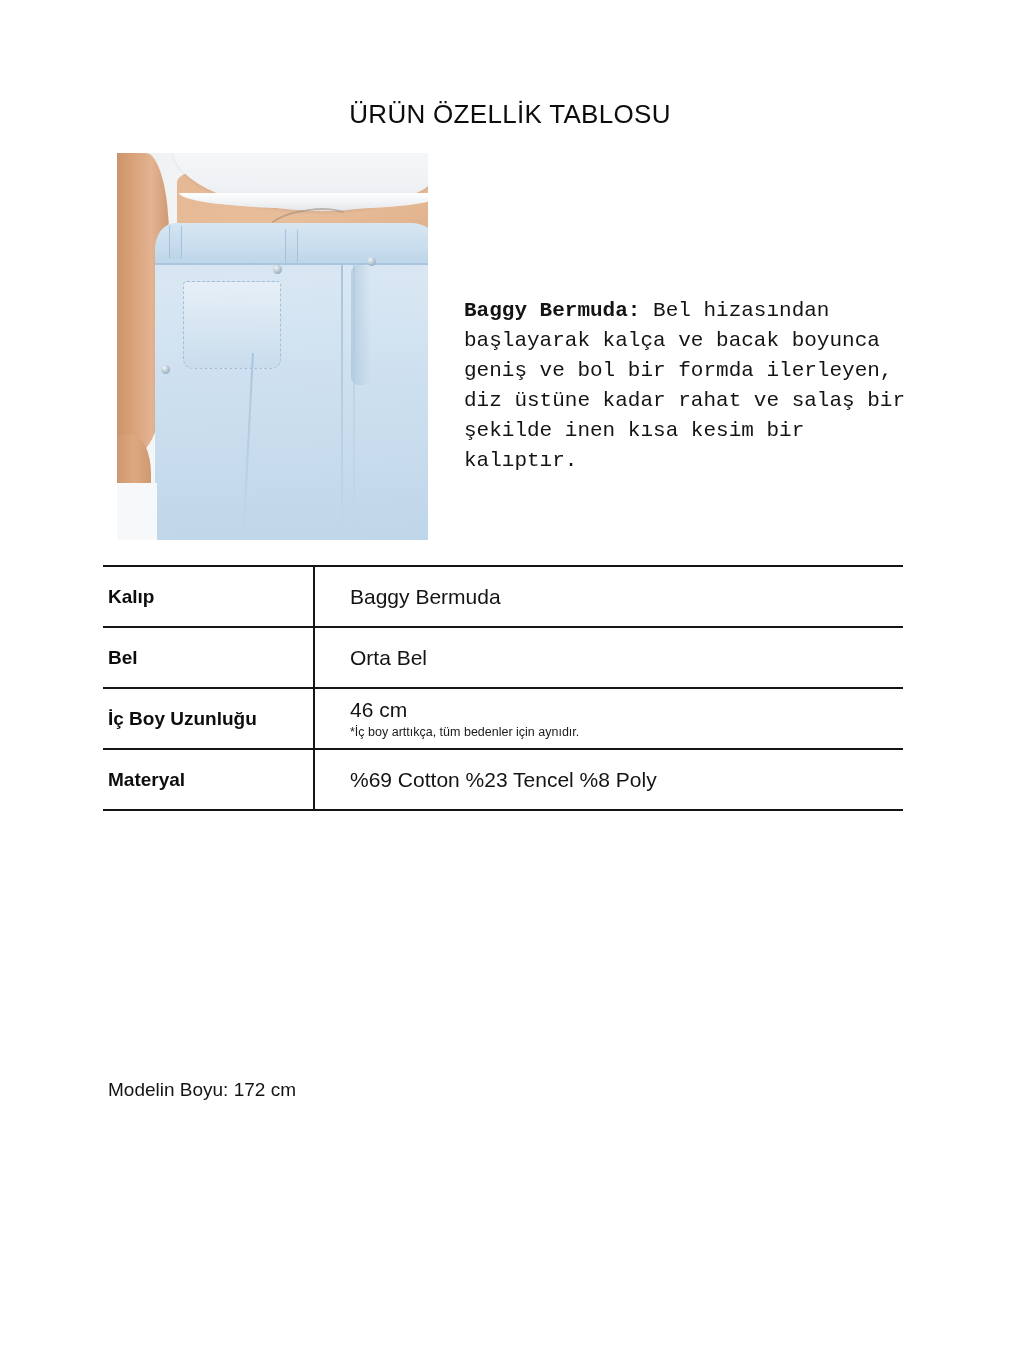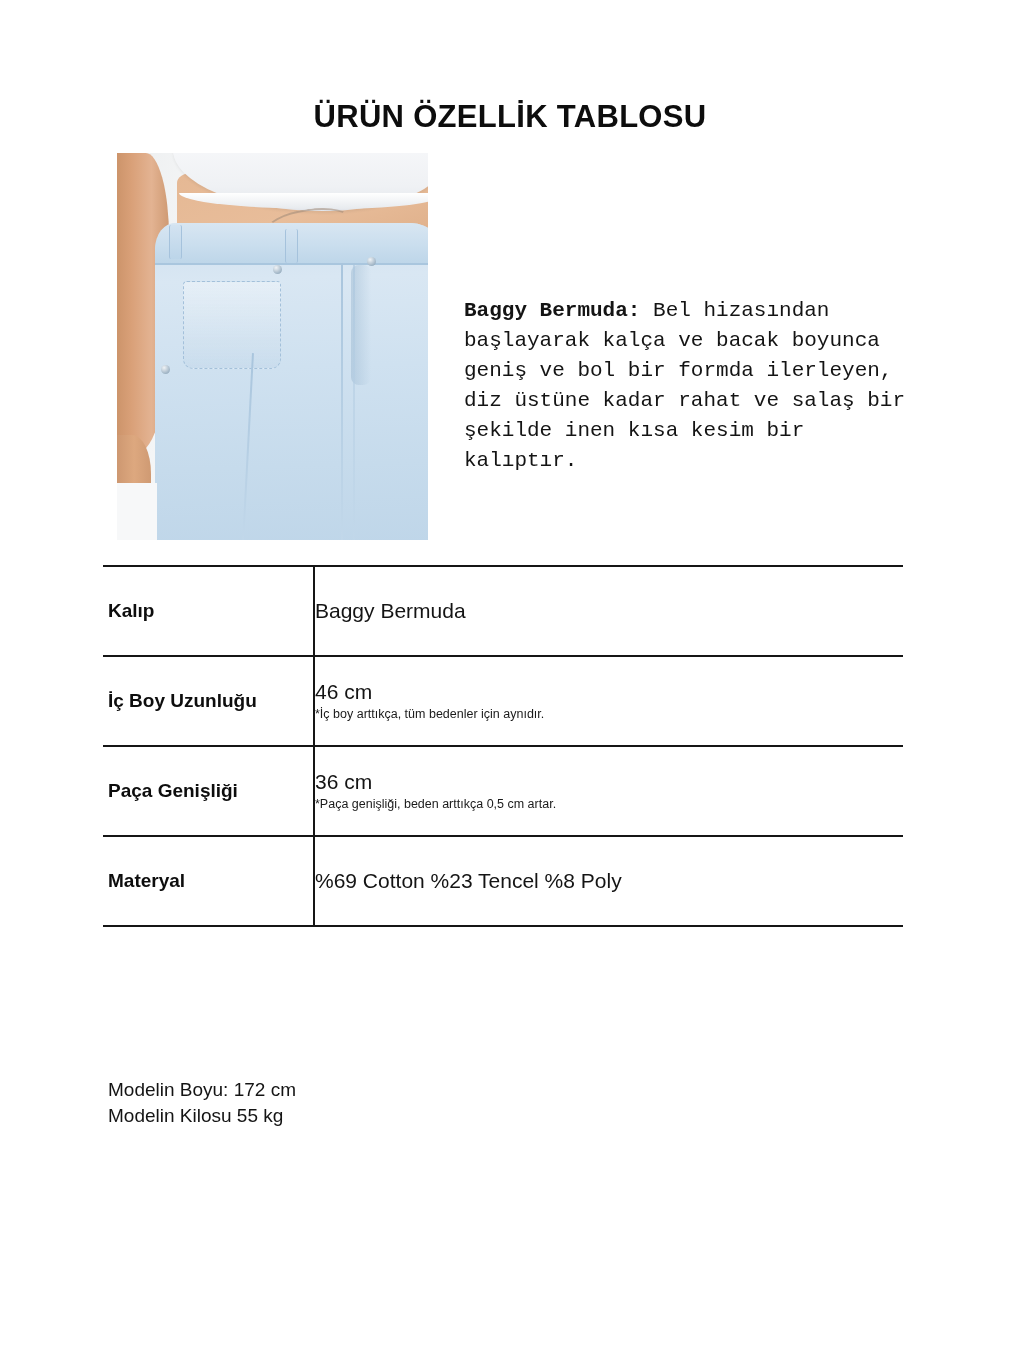--- a/index.html
+++ b/index.html
@@ -16,22 +16,22 @@
     overflow: hidden;
   }
 
   
   #page-title {
     position: absolute;
     left: 0;
     top: 99px;
     width: 1020px;
     text-align: center;
-    font-size: 31px;
-    font-weight: bold;
+    font-size: 26px;
+    font-weight: normal;
     letter-spacing: 0.3px;
     color: #0d0d0d;
   }
 
   
   #product-photo {
     position: absolute;
     left: 117px;
     top: 153px;
     width: 311px;
@@ -203,38 +203,39 @@
 
   
   #spec-table {
     position: absolute;
     left: 103px;
     top: 565px;
     width: 800px;
     border-collapse: collapse;
   }
   #spec-table tr {
-    height: 90px;
+    height: 61px;
   }
   #spec-table td {
     padding: 0;
     vertical-align: middle;
     border-top: 2.2px solid #151515;
     border-bottom: 2.2px solid #151515;
   }
   #spec-table tr + tr td { border-top: none; }
   #spec-table td.cell-label {
     width: 205px;
     padding-left: 5px;
     font-size: 19px;
     font-weight: bold;
     color: #0d0d0d;
     border-right: 2.2px solid #151515;
   }
   #spec-table td.cell-value {
+    padding-left: 35px;
     font-size: 21px;
     font-weight: 300;
     color: #141414;
   }
   .value-main {
     display: block;
     line-height: 26px;
   }
   .value-note {
     display: block;
@@ -292,38 +293,36 @@
 
 <table id="spec-table">
   <tbody>
       <tr>
         <td class="cell-label">Kalıp</td>
         <td class="cell-value">
           <span class="value-main">Baggy Bermuda</span>
         </td>
       </tr>
       <tr>
+        <td class="cell-label">Bel</td>
+        <td class="cell-value">
+          <span class="value-main">Orta Bel</span>
+        </td>
+      </tr>
+      <tr>
         <td class="cell-label">İç Boy Uzunluğu</td>
         <td class="cell-value">
           <span class="value-main">46 cm</span>
           <span class="value-note">*İç boy arttıkça, tüm bedenler için aynıdır.</span>
-        </td>
-      </tr>
-      <tr>
-        <td class="cell-label">Paça Genişliği</td>
-        <td class="cell-value">
-          <span class="value-main">36 cm</span>
-          <span class="value-note">*Paça genişliği, beden arttıkça 0,5 cm artar.</span>
         </td>
       </tr>
       <tr>
         <td class="cell-label">Materyal</td>
         <td class="cell-value">
           <span class="value-main">%69 Cotton %23 Tencel %8 Poly</span>
         </td>
       </tr>
     </tbody>
 </table>
 
 <div id="model-info">
     <div>Modelin Boyu: 172 cm</div>
-    <div>Modelin Kilosu 55 kg</div>
   </div>
 
 </body></html>

